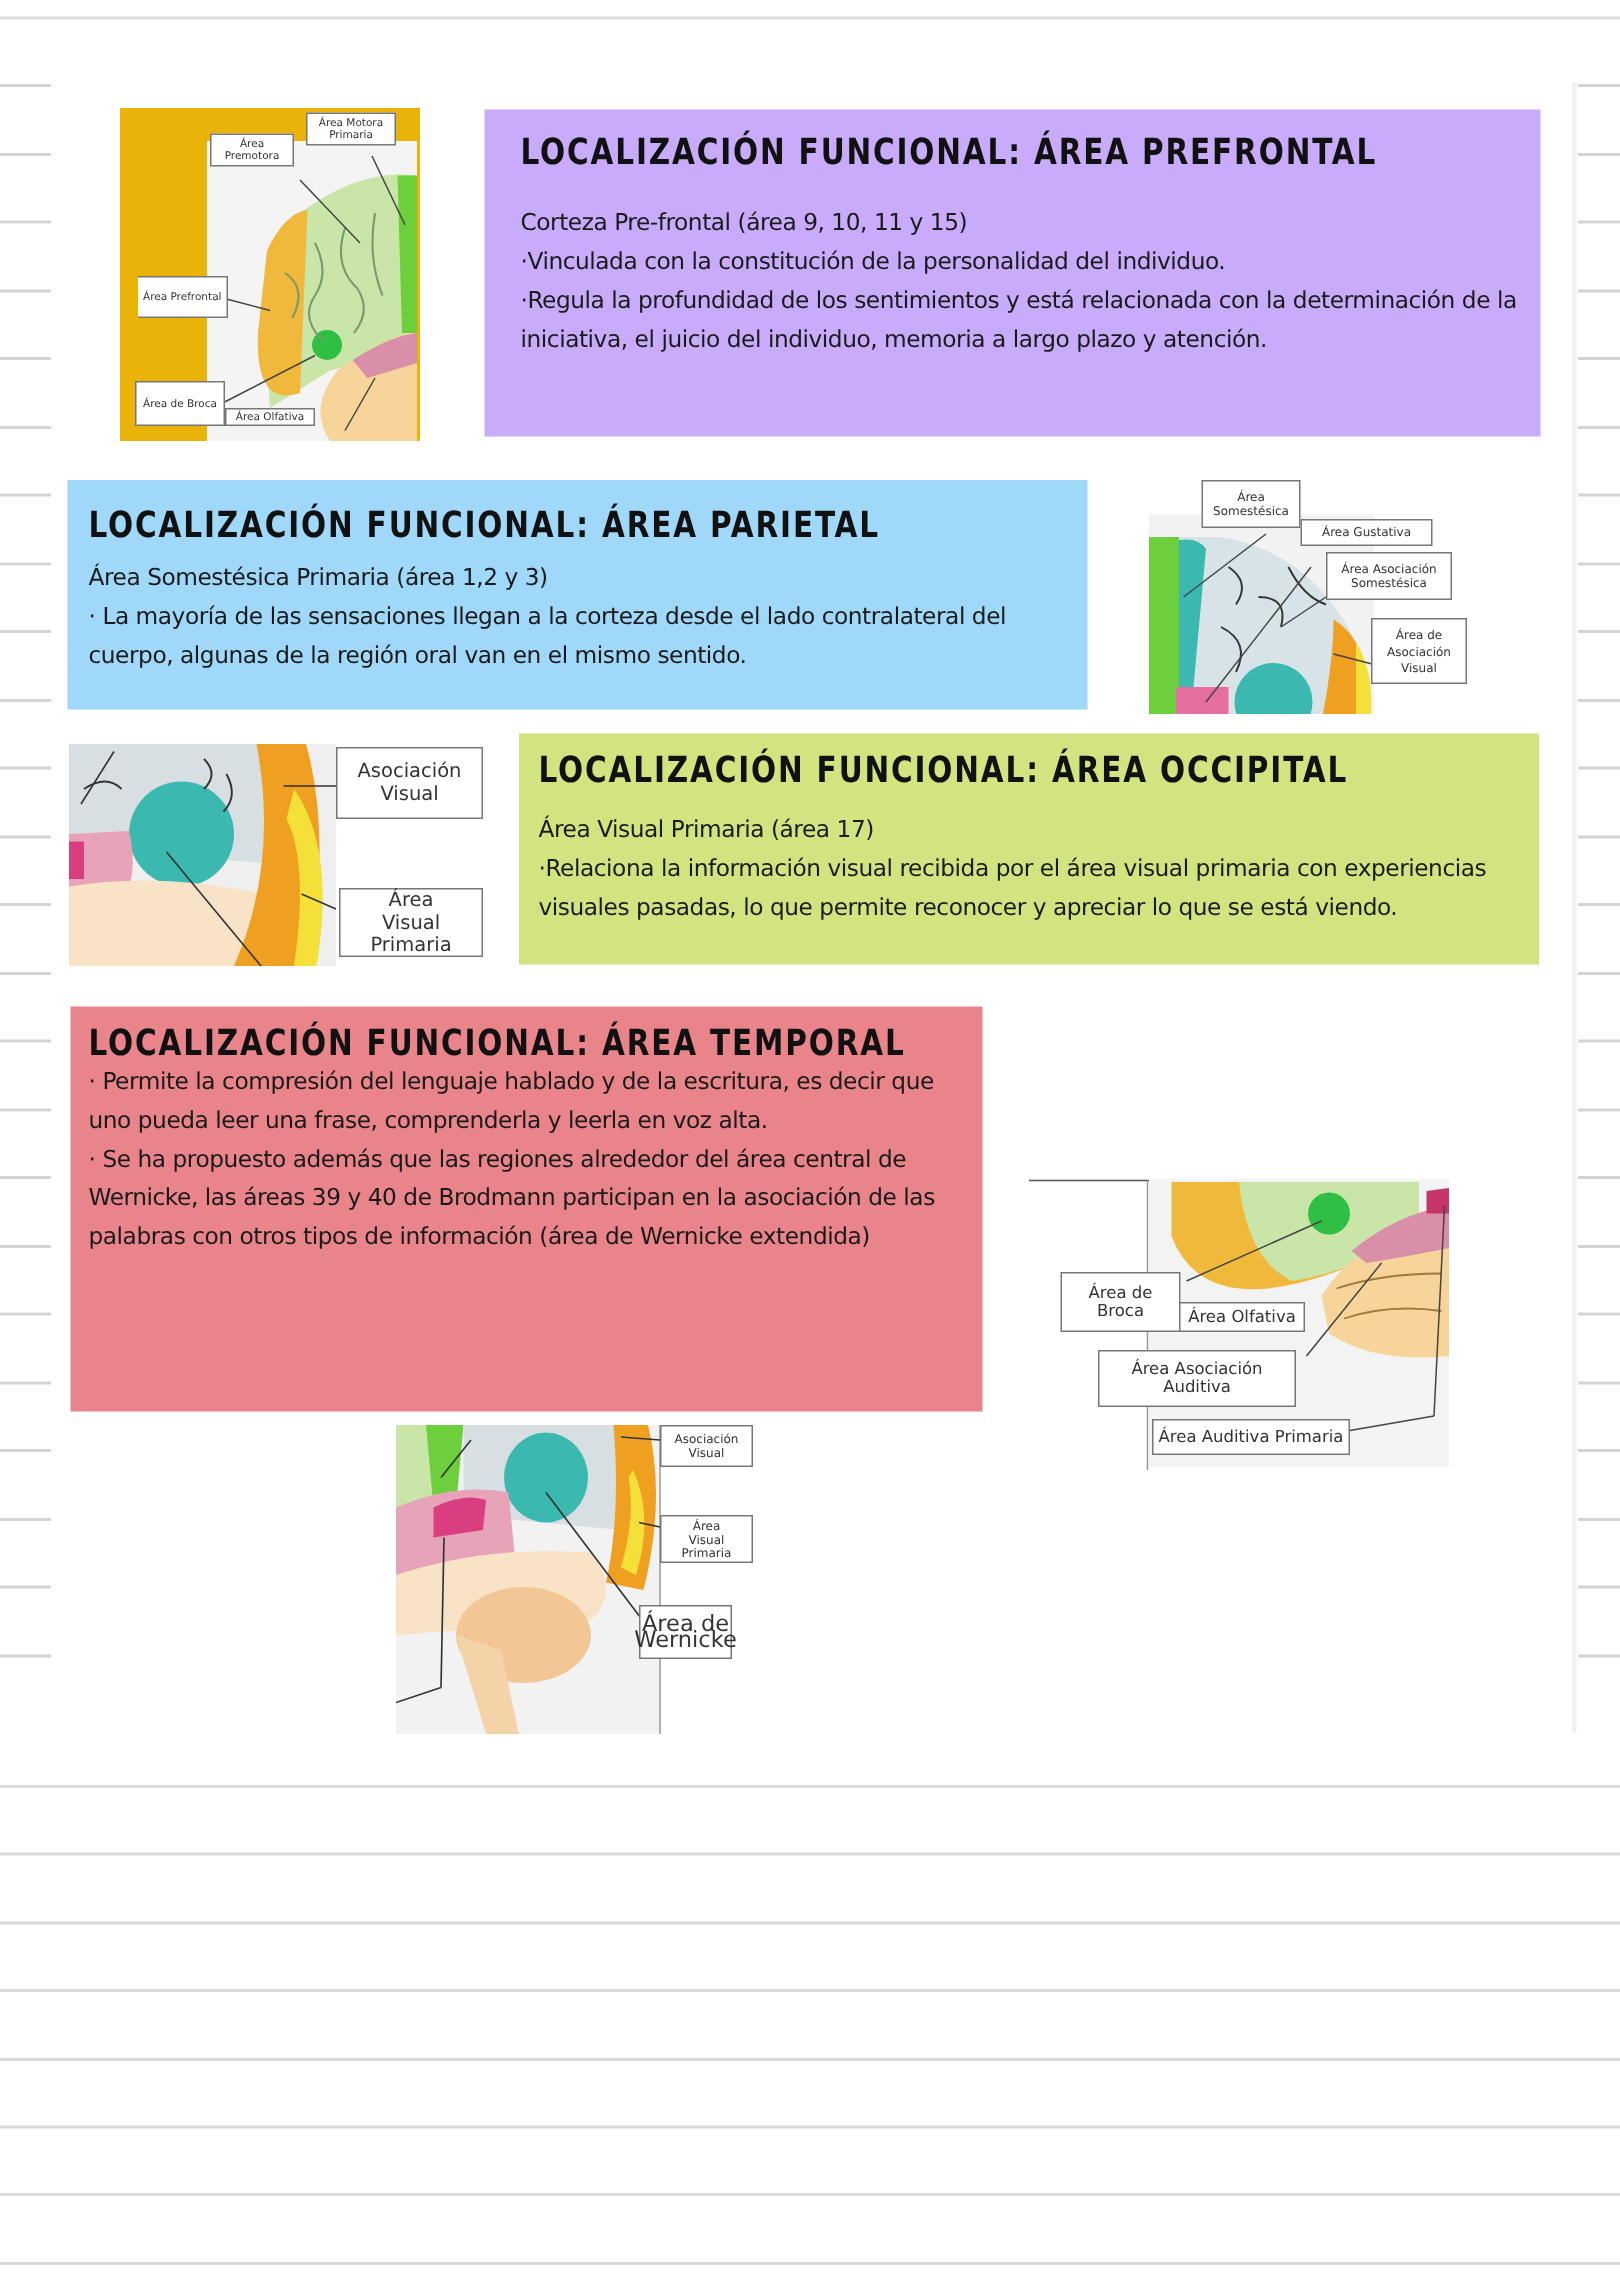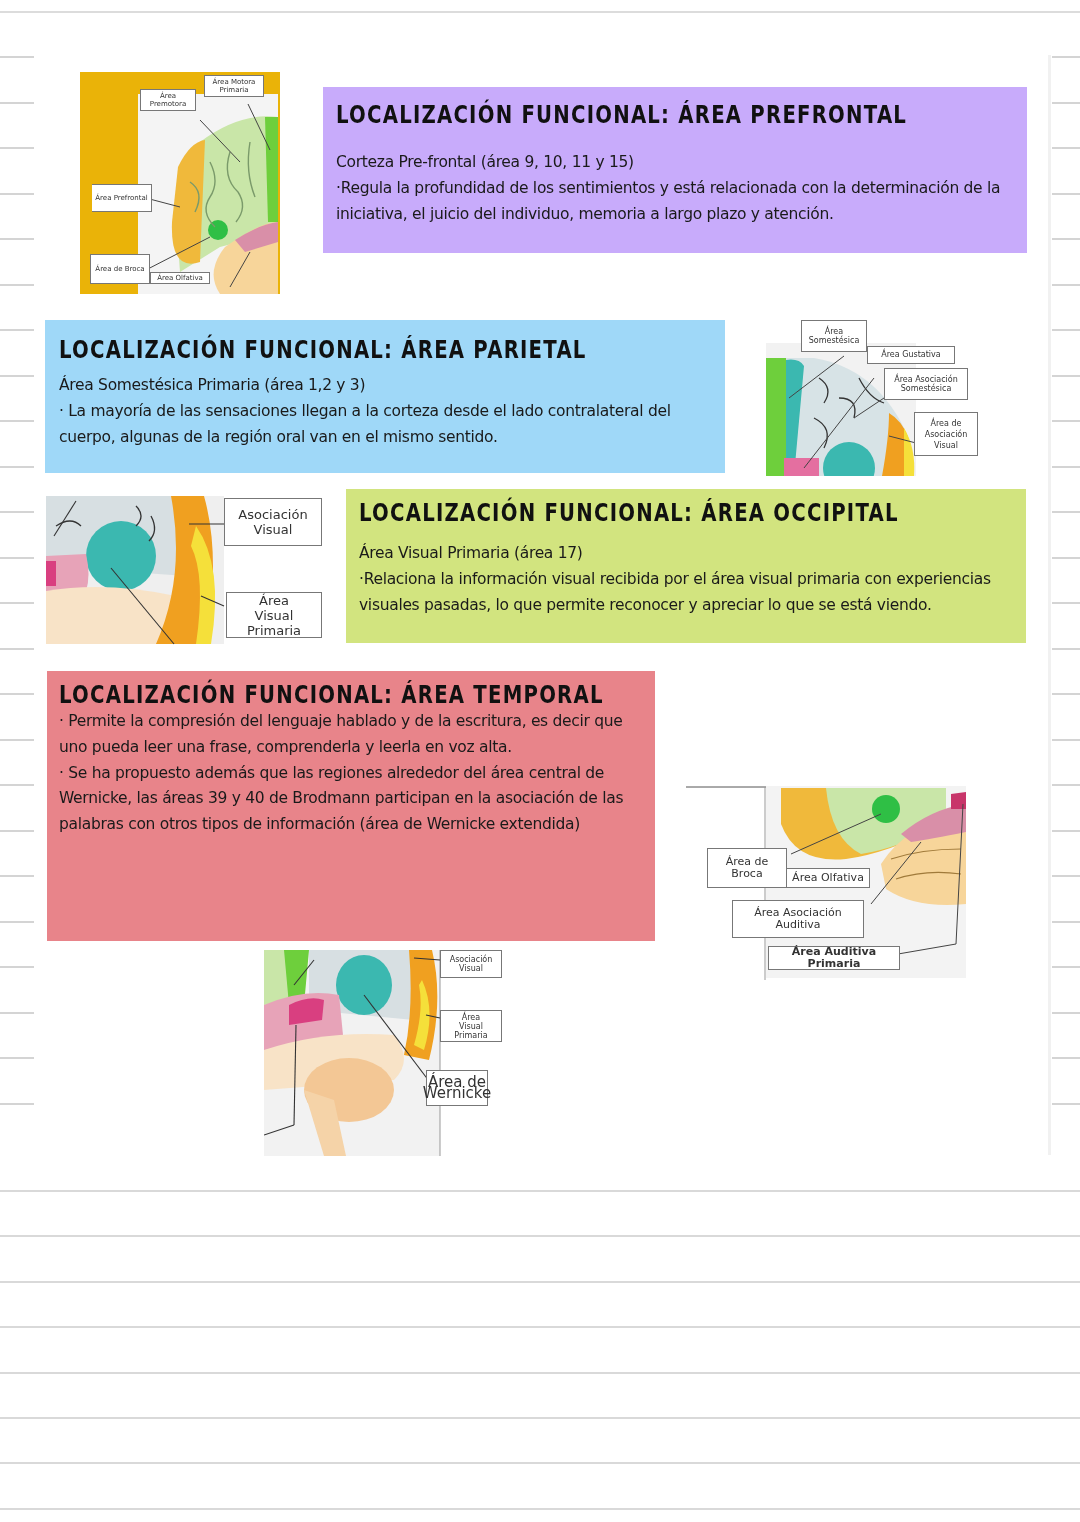--- a/index.html
+++ b/index.html
@@ -11,21 +11,21 @@
   .tick.r { left:1052px; width:28px; }
   .rborder { position:absolute; left:1048px; top:55px; width:3px; height:1100px; background:#f1f1f1; }
   .fullline { position:absolute; left:0; width:1080px; height:2px; background:#d9d9d9; }
 
   .card { position:absolute; box-sizing:border-box; }
   .card h2 { margin:0; font-family:"DejaVu Sans", sans-serif; font-weight:bold; font-size:24px;
              letter-spacing:1.5px; transform:scaleX(0.82); transform-origin:left center; white-space:nowrap; color:#111; }
   .card p { margin:0; font-size:15.5px; line-height:26px; letter-spacing:-0.3px; color:#1a1a1a; }
   .card .sub { margin-top:10px; }
 
-  .purple { left:323px; top:73px; width:704px; height:166px; background:#c8abfb; padding:14px 14px 0 13px;margin-top:14px; }
+  .purple { left:323px; top:73px; width:704px; height:218px; background:#c8abfb; padding:14px 14px 0 24px; }
   .blue { left:45px; top:320px; width:680px; height:153px; background:#9fd8f8; padding:16px 10px 0 14px; }
   .green { left:346px; top:489px; width:680px; height:154px; background:#d2e47f; padding:10px 6px 0 13px; }
   .pink { left:47px; top:671px; width:608px; height:270px; background:#e8848a; padding:10px 10px 0 12px; }
   .pink p { line-height:25.8px; }
 
   .fig { position:absolute; background:#f3f3f3; overflow:hidden; }
   .lbl { position:absolute; background:#fff; border:1px solid #777; font-size:9px; line-height:10px;
          text-align:center; color:#333; box-sizing:border-box; display:flex; align-items:center; justify-content:center; }
   .lbl.big { font-size:13px; line-height:15px; }
   .lbl.mid { font-size:11px; line-height:12px; }
@@ -123,20 +123,21 @@
   <div class="lbl" style="left:124px;top:3px;width:60px;height:22px;font-size:7px;line-height:8px;">Área Motora Primaria</div>
   <div class="lbl" style="left:60px;top:17px;width:56px;height:22px;font-size:7px;line-height:8px;">Área Premotora</div>
   <div class="lbl" style="left:12px;top:112px;width:60px;height:28px;font-size:7px;line-height:8px;border-left:none;">Área Prefrontal</div>
   <div class="lbl" style="left:10px;top:182px;width:60px;height:30px;font-size:7px;line-height:8px;">Área de Broca</div>
   <div class="lbl" style="left:70px;top:200px;width:60px;height:12px;font-size:7px;line-height:8px;">Área Olfativa</div>
 </div>
 
 <div class="card purple">
   <h2>LOCALIZACIÓN FUNCIONAL: ÁREA PREFRONTAL</h2>
   <p class="sub" style="margin-top:20px">Corteza Pre-frontal (área 9, 10, 11 y 15)</p>
+  <p>·Vinculada con la constitución de la personalidad del individuo.</p>
   <p>·Regula la profundidad de los sentimientos y está relacionada con la determinación de la iniciativa, el juicio del individuo, memoria a largo plazo y atención.</p>
 </div>
 
 <div class="card blue">
   <h2>LOCALIZACIÓN FUNCIONAL: ÁREA PARIETAL</h2>
   <p class="sub" style="margin-top:8px">Área Somestésica Primaria (área 1,2 y 3)</p>
   <p>· La mayoría de las sensaciones llegan a la corteza desde el lado contralateral del cuerpo, algunas de la región oral van en el mismo sentido.</p>
 </div>
 
 <div class="fig" style="left:764px;top:318px;width:220px;height:158px;background:#fff;">
@@ -224,21 +225,21 @@
     <g stroke="#444" stroke-width="1">
       <line x1="105" y1="70" x2="195" y2="30"></line>
         <line x1="185" y1="120" x2="235" y2="58"></line>
       <line x1="212" y1="170" x2="270" y2="160"></line>
         <line x1="270" y1="160" x2="277" y2="20"></line>
     </g>
   </svg>
   <div class="lbl mid" style="left:21px;top:64px;width:80px;height:40px;padding:0 16px;">Área de Broca</div>
   <div class="lbl mid" style="left:100px;top:84px;width:84px;height:20px;">Área Olfativa</div>
   <div class="lbl mid" style="left:46px;top:116px;width:132px;height:38px;padding:0 20px;">Área Asociación Auditiva</div>
-  <div class="lbl mid" style="left:82px;top:162px;width:132px;height:24px;font-weight:bold;">Área Auditiva Primaria</div>
+  <div class="lbl mid" style="left:82px;top:162px;width:132px;height:24px;">Área Auditiva Primaria</div>
 </div>
 
 <div class="fig" style="left:264px;top:950px;width:244px;height:206px;background:#fff;">
   <svg width="244" height="206">
     <rect x="0" y="0" width="176" height="206" fill="#f2f2f2"></rect>
     <line x1="176" y1="0" x2="176" y2="206" stroke="#999" stroke-width="1"></line>
     <path d="M0 0 L40 0 L40 50 L0 55 Z" fill="#c9e6a8"></path>
     <path d="M20 0 L45 0 L40 55 L25 55 Z" fill="#6ecf3c"></path>
     <path d="M45 0 L150 0 L150 70 L45 60 Z" fill="#d7dfe2"></path>
     <ellipse cx="100" cy="35" rx="28" ry="30" fill="#3bb8b0"></ellipse>

